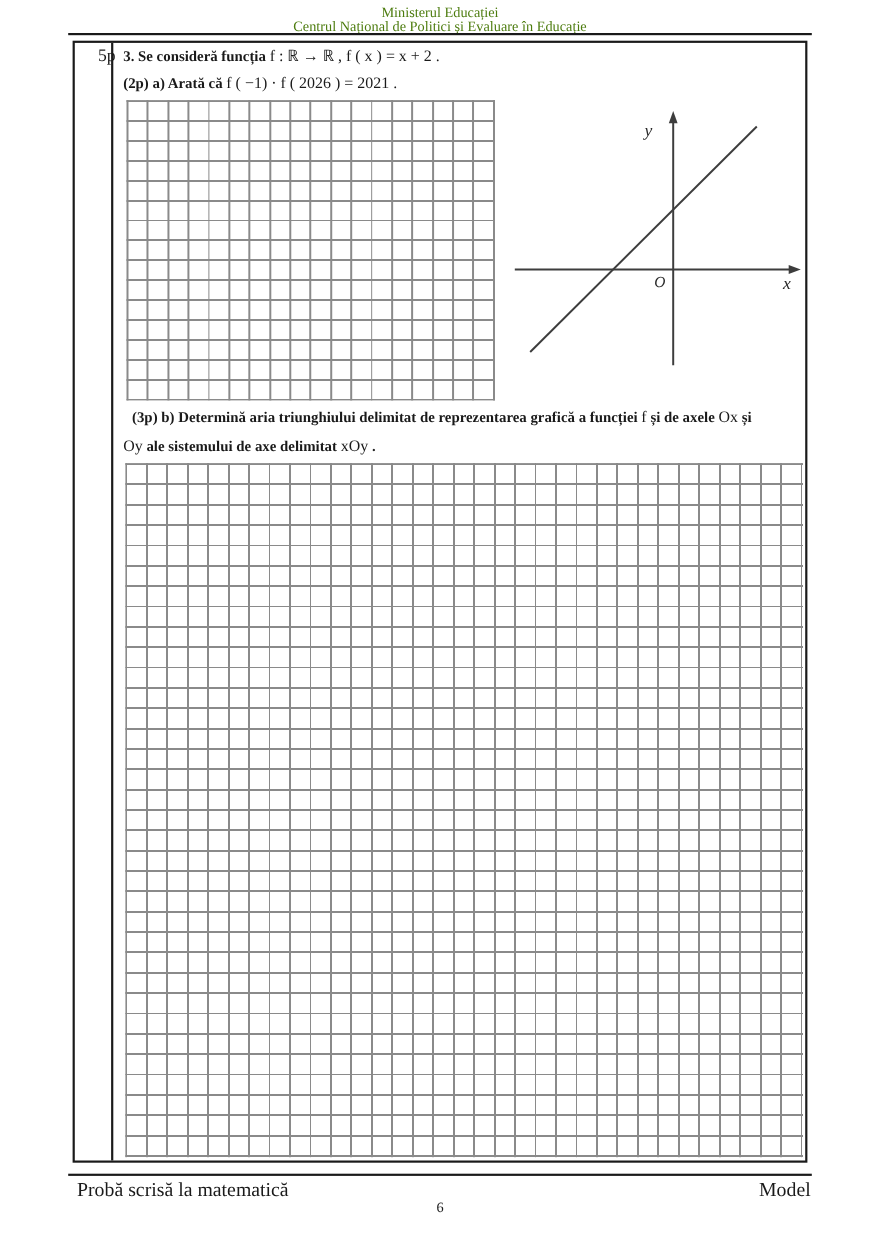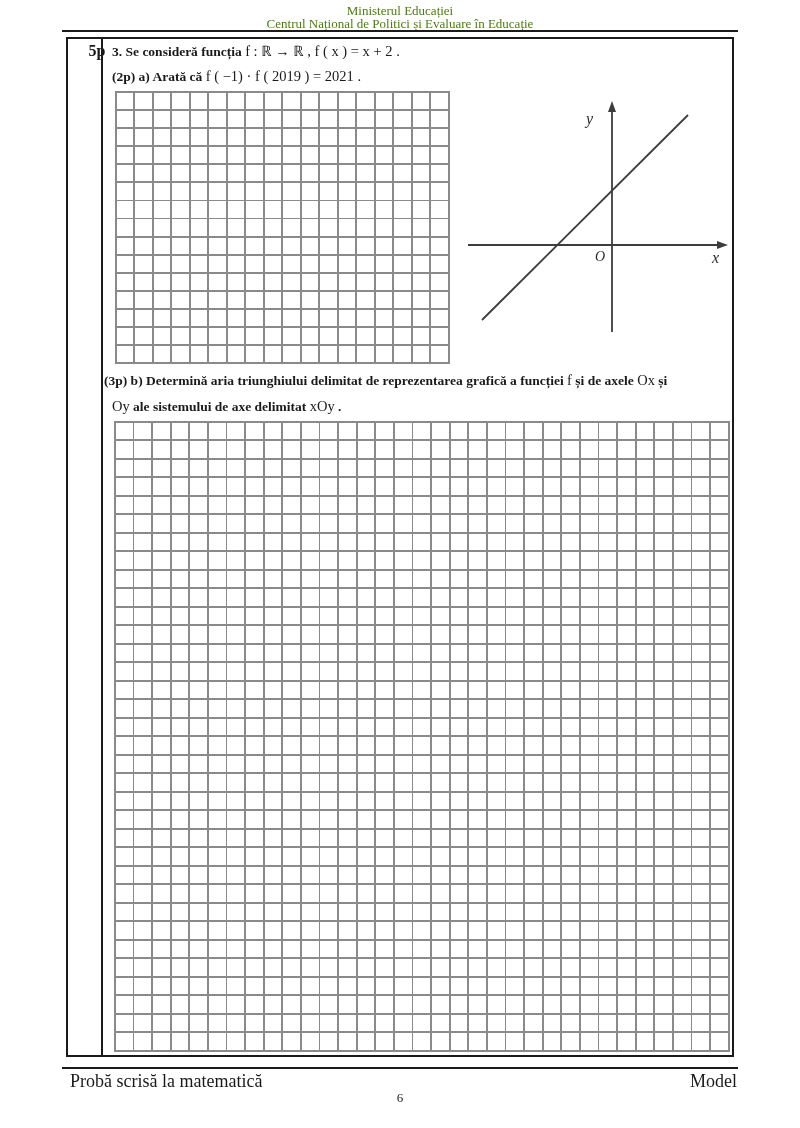--- a/index.html
+++ b/index.html
@@ -43,21 +43,21 @@
     left: 0; top: 0; bottom: 0;
     width: 35px;
     border-right: 2px solid #1a1a1a;
     box-sizing: border-box;
   }
   .score-label {
     position: absolute;
     left: 0; top: 3px;
     width: 58px;
     text-align: center;
-    font-weight: bold;
+    font-weight: normal;
     font-size: 16px;
   }
 
   
   .tline {
     font-size: 13.5px;
     white-space: nowrap;
     line-height: 20px;
   }
   .b { font-weight: bold; font-family: Liberation Serif, serif; }
@@ -97,41 +97,41 @@
   </div>
 </div>
 
 <div class="abs tline" style="left:112px; top:41px">
   <span class="b">3. Se consideră funcția</span>
   <span class="math">f : ℝ → ℝ ,  f ( x ) = x + 2 .</span>
 </div>
 
 <div class="abs tline" style="left:112px; top:66px">
   <span class="b">(2p) a) Arată că</span>
-  <span class="math">f ( −1) · f ( 2019 ) = 2021 .</span>
+  <span class="math">f ( −1) · f ( 2026 ) = 2021 .</span>
 </div>
 
 <div class="grid" style="left: 115px; top: 91px; width: 334.7px; height: 273.2px; background-image: repeating-linear-gradient(to right, rgb(138, 138, 138) 0px, rgb(138, 138, 138) 1.7px, transparent 1.7px, transparent 18.5px), repeating-linear-gradient(rgb(138, 138, 138) 0px, rgb(138, 138, 138) 1.7px, transparent 1.7px, transparent 18.1px);"></div>
 
 <svg class="abs figure" width="300" height="245" viewBox="0 0 300 245">
 
   <line x1="157" y1="10" x2="157" y2="234" stroke="#3d3d3d" stroke-width="1.8"></line>
   <polygon points="157,3 153,14 161,14" fill="#3d3d3d"></polygon>
 
   <line x1="13" y1="147" x2="266" y2="147" stroke="#3d3d3d" stroke-width="1.8"></line>
   <polygon points="273,147 262,143 262,151" fill="#3d3d3d"></polygon>
 
   <line x1="27" y1="222" x2="233" y2="17" stroke="#3d3d3d" stroke-width="1.8"></line>
 
   <text x="138" y="26" text-anchor="end" font-size="16" font-style="italic" font-family="Liberation Serif, serif" fill="#2a2a2a">y</text>
   <text x="264" y="165" text-anchor="end" font-size="16" font-style="italic" font-family="Liberation Serif, serif" fill="#2a2a2a">x</text>
   <text x="150" y="163" text-anchor="end" font-size="14" font-style="italic" font-family="Liberation Serif, serif" fill="#2a2a2a">O</text>
 </svg>
 
-<div class="abs tline" style="left:104px; top:370px">
+<div class="abs tline" style="left:120px; top:370px">
   <span class="b">(3p) b) Determină aria triunghiului delimitat de reprezentarea grafică a funcției</span>
   <span class="math">f</span>
   <span class="b">și de axele</span>
   <span class="math">Ox</span>
   <span class="b">și</span>
 </div>
 <div class="abs tline" style="left:112px; top:396px">
   <span class="math">Oy</span>
   <span class="b">ale sistemului de axe delimitat</span>
   <span class="math">xOy</span>

